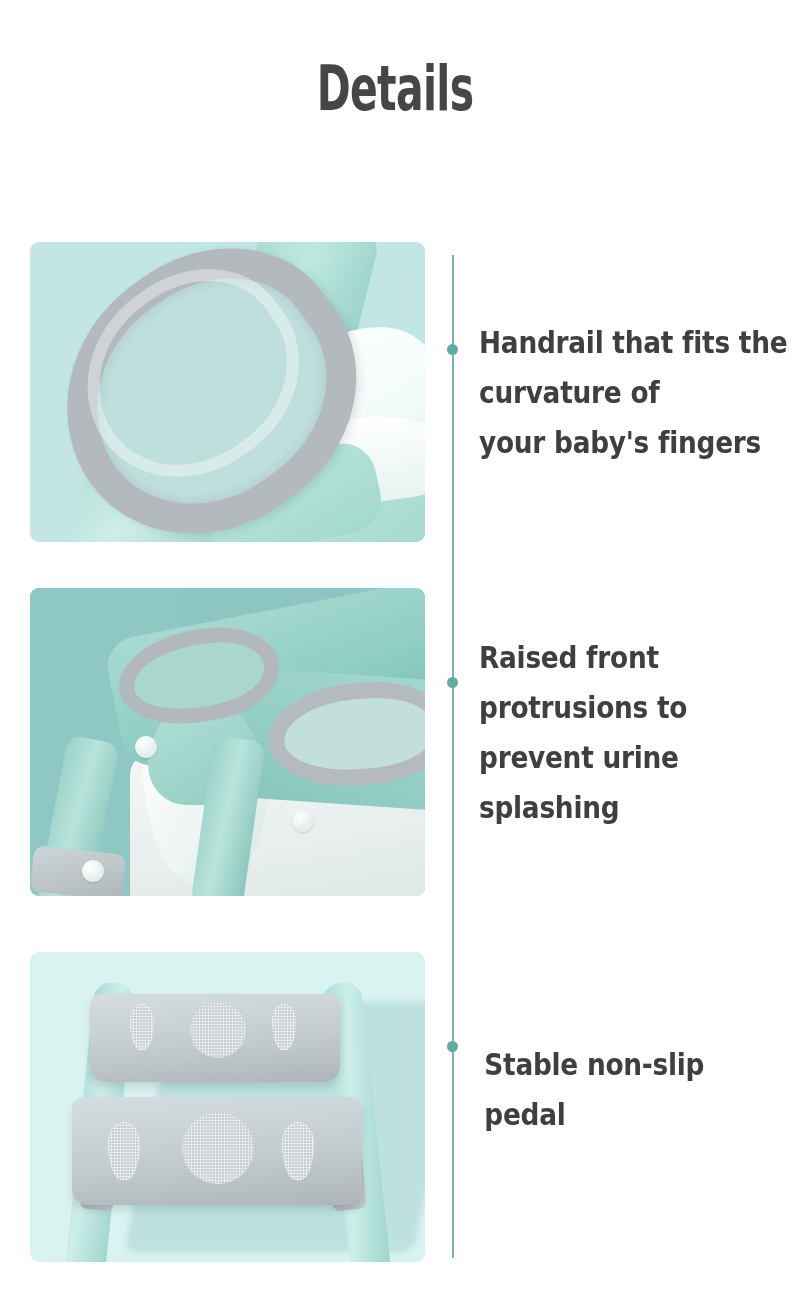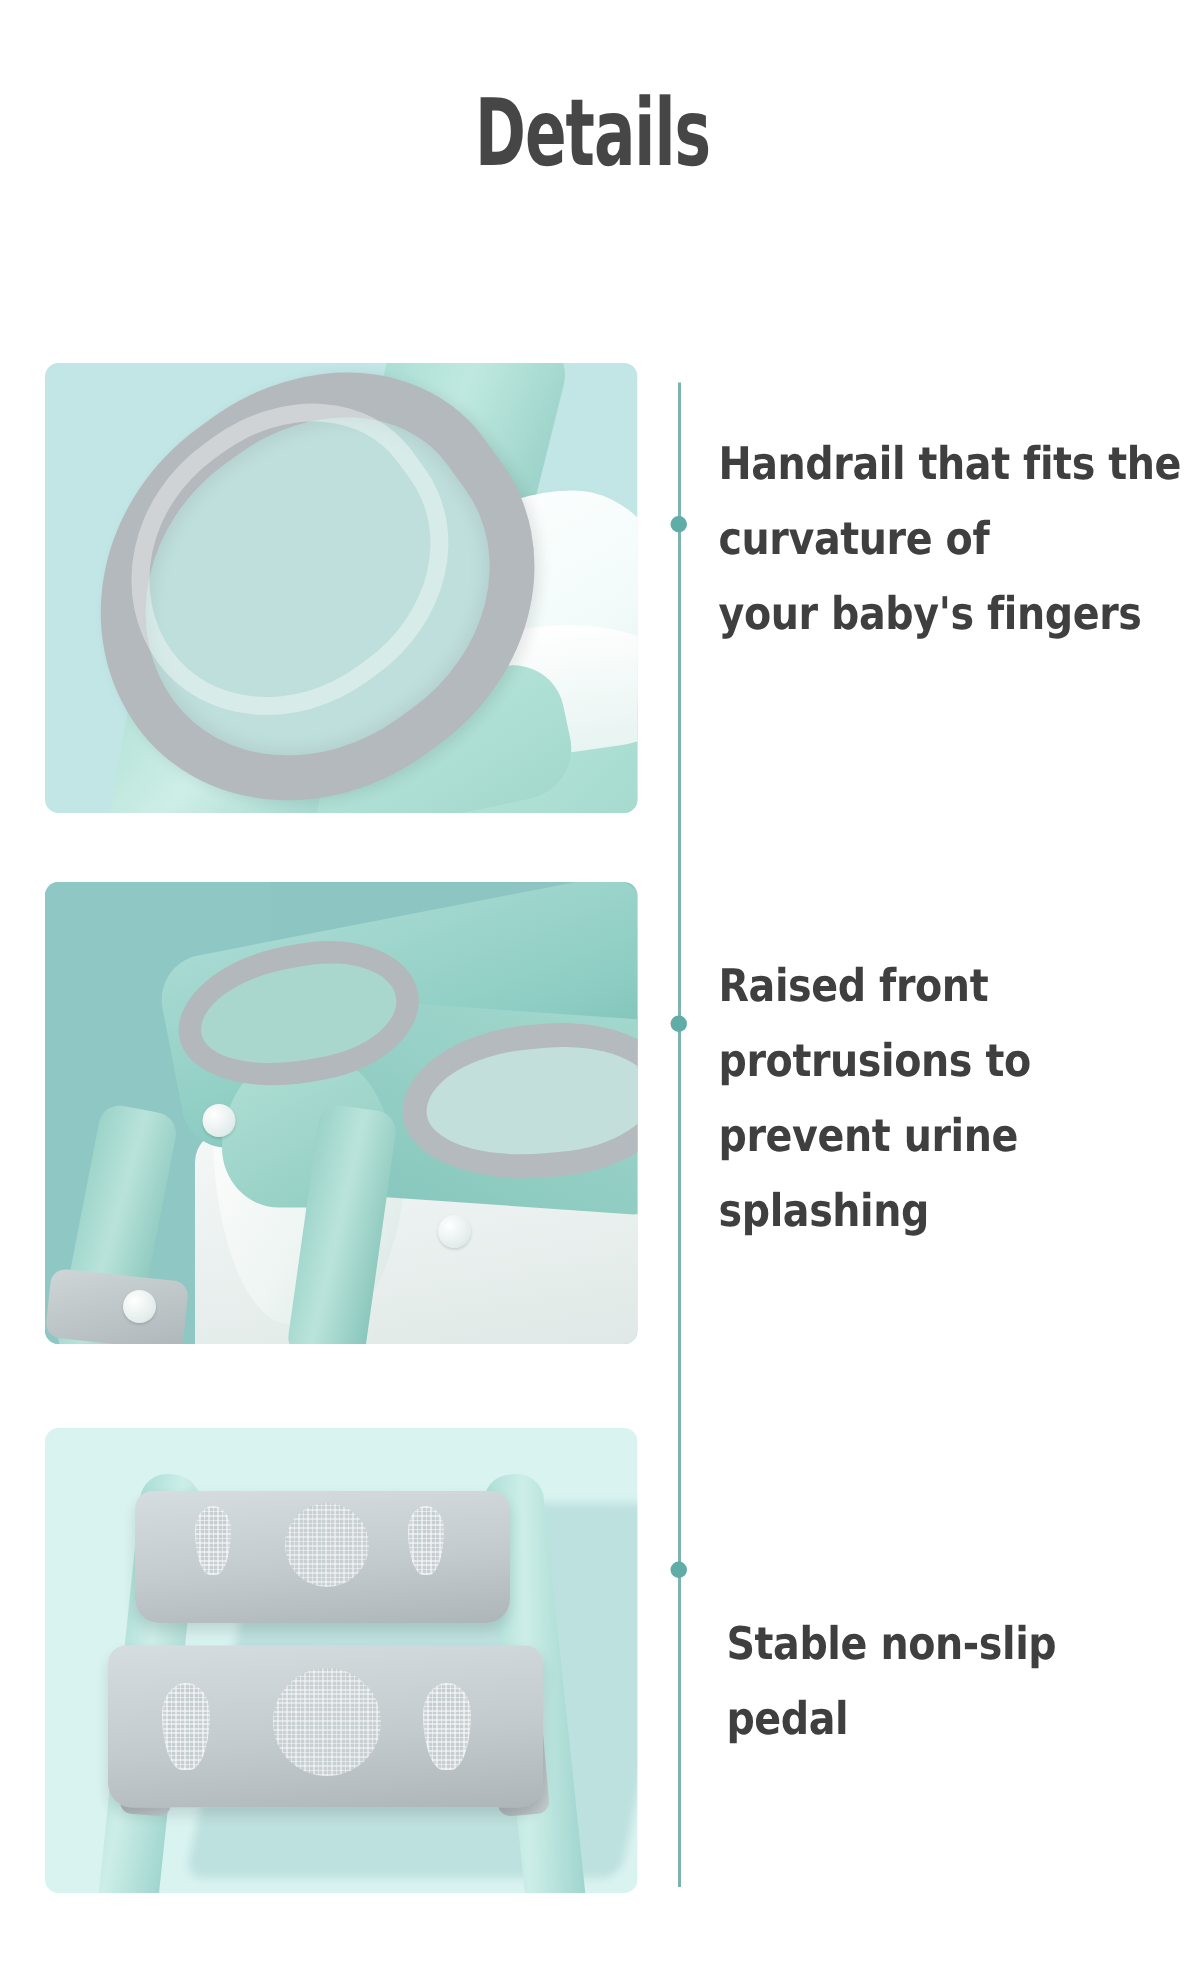--- a/index.html
+++ b/index.html
@@ -76,23 +76,23 @@
     font-size: 30px;
     line-height: 50px;
     letter-spacing: -0.3px;
   }
   .feature-text span {
     display: block;
     transform: scaleX(0.88);
     transform-origin: left center;
     white-space: nowrap;
   }
-  .text-1 { top: 285px; }
+  .text-1 { top: 318px; }
   .text-2 { top: 633px; }
-  .text-3 { top: 1072px; }
+  .text-3 { top: 1040px; }
   .text-3 span { padding-left: 6px; }
 
   
   .scene { position: absolute; inset: 0; }
 
   
   .p1-bg { position:absolute; inset:0; background:#c2e5e6; }
   .p1-frame-v {
     position:absolute; left:196px; top:-30px; width:118px; height:330px;
     background: linear-gradient(100deg,#a9ddd4 0%, #bfe9e0 35%, #9ed4cb 75%);

